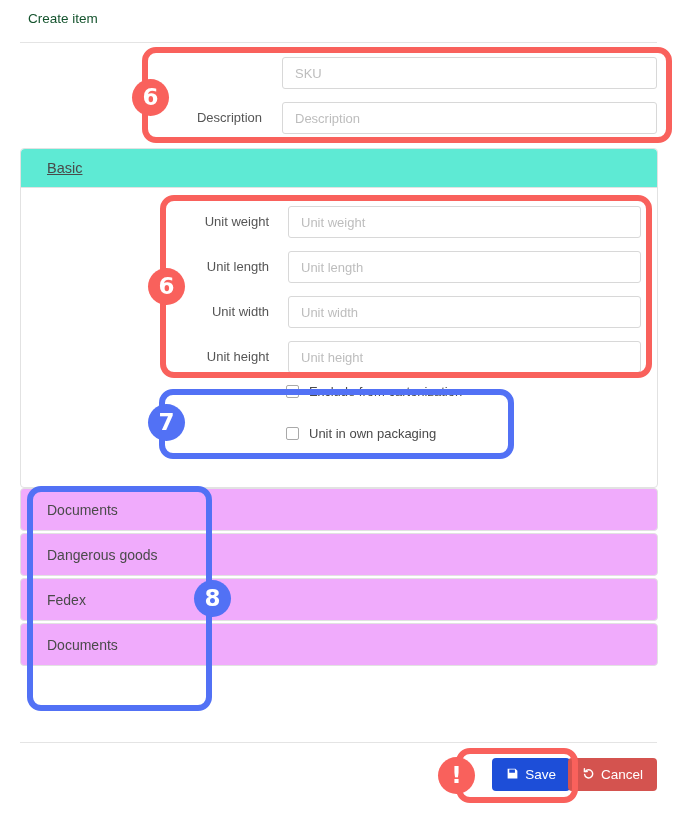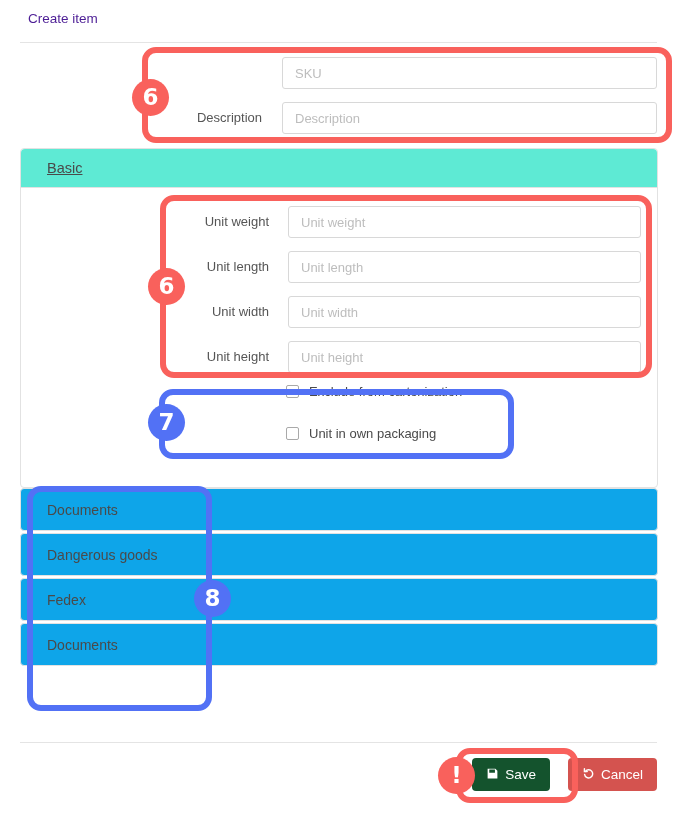--- a/index.html
+++ b/index.html
@@ -22,21 +22,21 @@
     position: absolute;
     left: 0; top: 0;
     width: 676px;
     height: 43px;
   }
   .page-title {
     position: absolute;
     left: 28px;
     top: 11px;
     font-size: 13.5px;
-    color: #4c1d95;
+    color: #14532d;
     font-family: "Liberation Sans", sans-serif;
   }
   .header-rule {
     position: absolute;
     left: 20px;
     top: 42px;
     width: 637px;
     height: 1px;
     background: #e4e4e4;
   }
@@ -207,21 +207,21 @@
     top: 488px;
     width: 638px;
   }
   .acc-item {
     position: relative;
     width: 638px;
     height: 43px;
     box-sizing: border-box;
     border: 1px solid #e2e2e2;
     border-radius: 4px;
-    background: #0ea5e9;
+    background: #f0abfc;
     margin-bottom: 2px;
     cursor: pointer;
   }
   .acc-label {
     position: absolute;
     left: 26px;
     top: 13px;
     font-size: 14px;
     color: #4a4a4a;
   }
@@ -253,22 +253,22 @@
     font-size: 13.5px;
     font-family: "Liberation Sans", sans-serif;
     cursor: pointer;
     display: flex;
     align-items: center;
     justify-content: center;
     gap: 6px;
     padding: 0 14px;
   }
   .btn-save {
-    right: 107px;
-    background: #14532d;
+    right: 87px;
+    background: #1d4ed8;
     align-items: center;
   }
   .btn-cancel {
     right: 0px;
     background: #d4534f;
   }
   .btn .bi {
     display: inline-block;
     line-height: 1;
     font-size: 13px;

